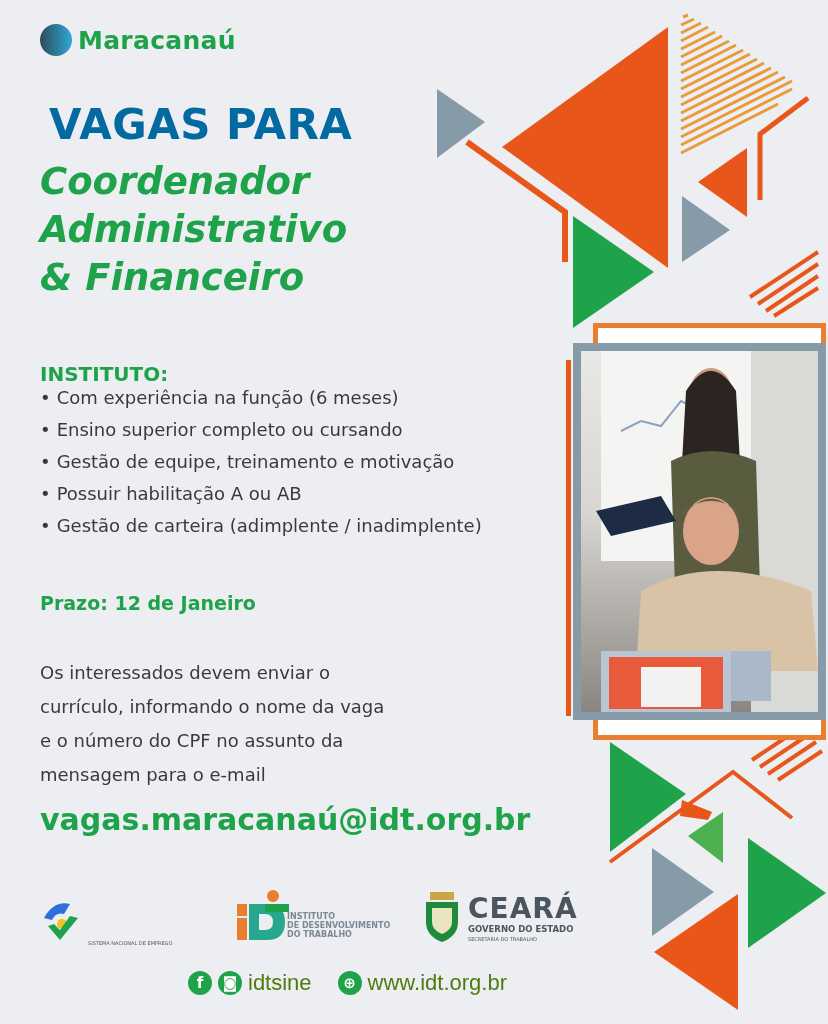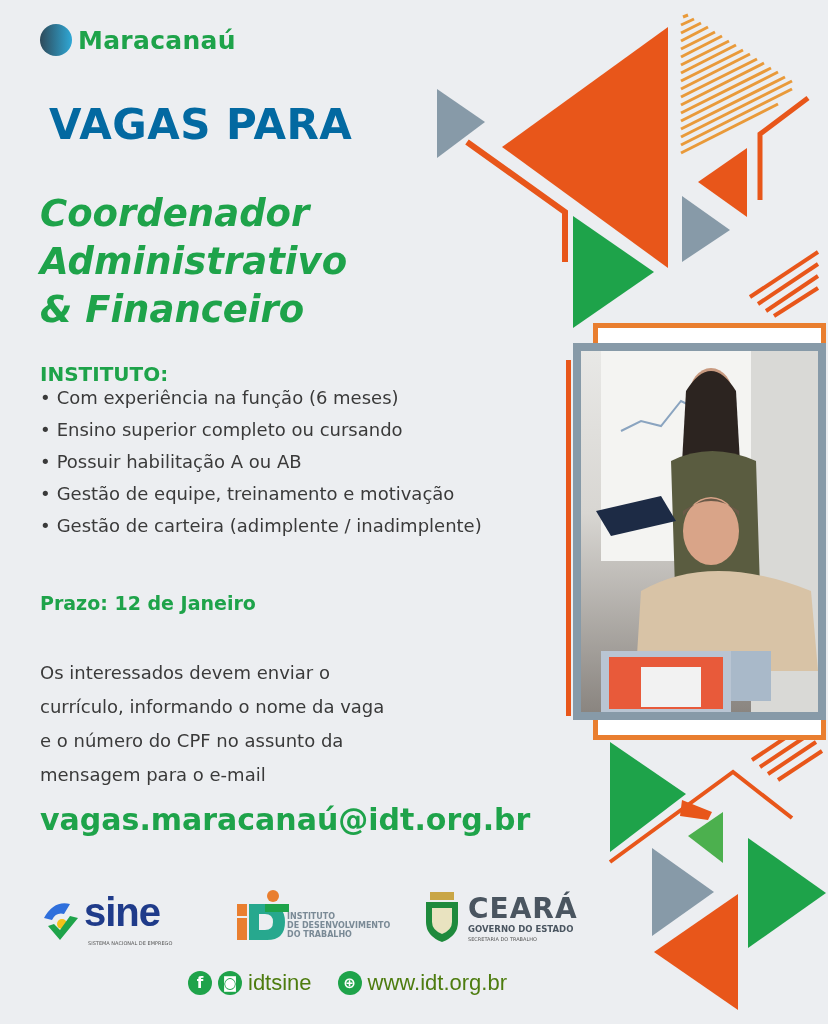--- a/index.html
+++ b/index.html
@@ -2,21 +2,21 @@
 <html><head>
 <meta charset="utf-8">
 <style>
   html,body{margin:0;padding:0;}
   body{width:828px;height:1024px;background:#eceef1;position:relative;overflow:hidden;font-family:"DejaVu Sans","Liberation Sans",sans-serif;}
   .abs{position:absolute;}
   .brand{left:40px;top:24px;display:flex;align-items:center;gap:6px;}
   .brand-dot{width:32px;height:32px;border-radius:50%;background:linear-gradient(90deg,#2e4a5a 0%,#2fa8d6 100%);}
   .brand-text{font-weight:bold;font-size:25px;color:#1ea34a;letter-spacing:0.3px;}
   .headline{left:40px;top:100px;font-weight:bold;font-size:42px;color:#0369a1;letter-spacing:0.5px;margin-left:9px;}
-  .job{left:40px;top:190px;font-weight:bold;font-style:italic;font-size:37px;line-height:48px;color:#1ea34a;}
+  .job{left:40px;top:158px;font-weight:bold;font-style:italic;font-size:37px;line-height:48px;color:#1ea34a;}
   .req-title{left:40px;top:362px;font-weight:bold;font-size:20px;color:#1ea34a;}
   .req-list{left:40px;top:384px;margin:0;padding:0;list-style:none;}
   .req-list li{font-size:18px;color:#3a3a3a;height:32px;line-height:28px;white-space:nowrap;}
   .req-list li::before{content:"\2022";margin-right:6px;}
   .deadline{left:40px;top:592px;font-weight:bold;font-size:19px;color:#1ea34a;}
   .instructions{left:40px;top:656px;width:360px;font-size:18px;line-height:34px;color:#3a3a3a;}
   .email{left:40px;top:802px;font-weight:bold;font-size:30px;color:#1ea34a;}
   .logos{left:40px;top:890px;width:560px;height:64px;}
   .logo-sine{left:0;top:6px;width:160px;height:56px;}
   .logo-idt{left:195px;top:0;width:160px;height:60px;}
@@ -93,22 +93,22 @@
 <div class="abs job">
   <div>Coordenador</div>
   <div>Administrativo</div>
   <div>&amp; Financeiro</div>
 </div>
 
 <div class="abs req-title">INSTITUTO:</div>
 <ul class="abs req-list">
   <li>Com experiência na função (6 meses)</li>
   <li>Ensino superior completo ou cursando</li>
+  <li>Gestão de equipe, treinamento e motivação</li>
   <li>Possuir habilitação A ou AB</li>
-  <li>Gestão de equipe, treinamento e motivação</li>
   <li>Gestão de carteira (adimplente / inadimplente)</li>
 </ul>
 
 <div class="abs deadline">Prazo: 12 de Janeiro</div>
 <div class="abs instructions">Os interessados devem enviar o currículo, informando o nome da vaga e o número do CPF no assunto da mensagem para o e-mail</div>
 <div class="abs email">vagas.maracanaú@idt.org.br</div>
 
 <div class="abs photo-frame"></div>
 <div class="abs side-line"></div>
 <div class="abs photo">
@@ -132,21 +132,20 @@
   </div>
 </div>
 
 <div class="abs logos">
   <div class="abs logo-sine">
     <svg width="40" height="48" viewBox="0 0 40 48" style="position:absolute;left:0;top:0;">
       <path d="M4,22 Q14,4 30,8 L24,18 Q16,16 12,24 Z" fill="#2f6fdc"></path>
       <circle cx="22" cy="28" r="5" fill="#f3c21a"></circle>
       <path d="M8,30 L20,44 L38,22 L30,20 L20,34 L14,28 Z" fill="#1ea34a"></path>
     </svg>
-    <span style="position:absolute;left:44px;top:-6px;font-size:40px;font-weight:bold;color:#1f3b8a;letter-spacing:-1px;font-family:'Liberation Sans',sans-serif;">sine</span>
     <span style="position:absolute;left:48px;top:44px;font-size:5px;color:#555;white-space:nowrap;">SISTEMA NACIONAL DE EMPREGO</span>
   </div>
   <div class="abs logo-idt">
     <svg width="56" height="56" viewBox="0 0 56 56" style="position:absolute;left:0;top:0;">
       <circle cx="38" cy="6" r="6" fill="#e97e2f"></circle>
       <rect x="2" y="14" width="10" height="12" fill="#e97e2f"></rect>
       <rect x="2" y="28" width="10" height="22" fill="#e97e2f"></rect>
       <path d="M14,14 L32,14 Q50,14 50,32 Q50,50 32,50 L14,50 Z M24,24 L24,40 L30,40 Q38,40 38,32 Q38,24 30,24 Z" fill="#27a88e"></path>
       <rect x="30" y="14" width="24" height="8" fill="#1ea34a"></rect>
     </svg>

